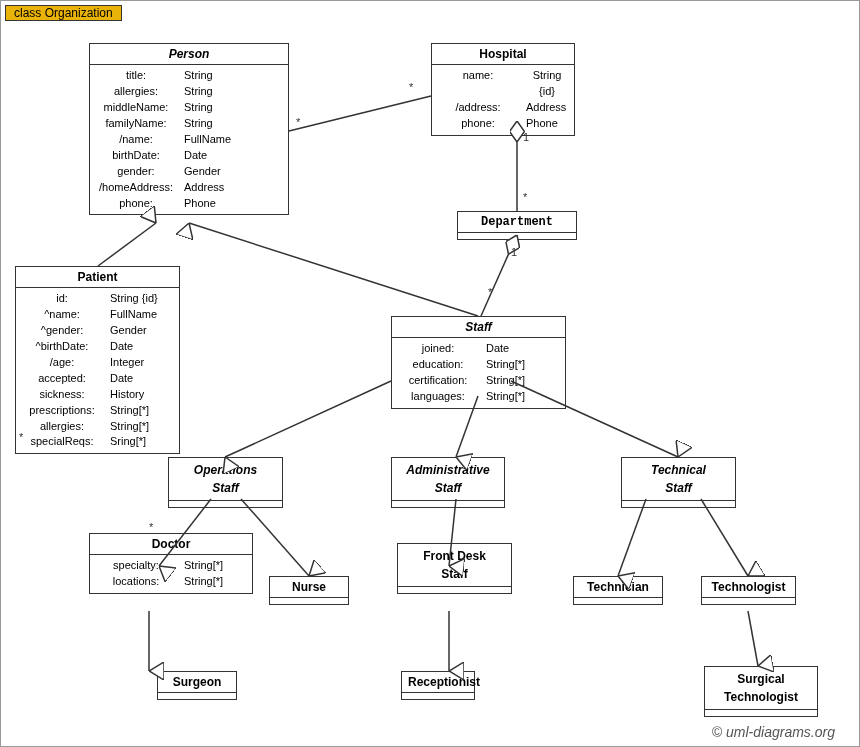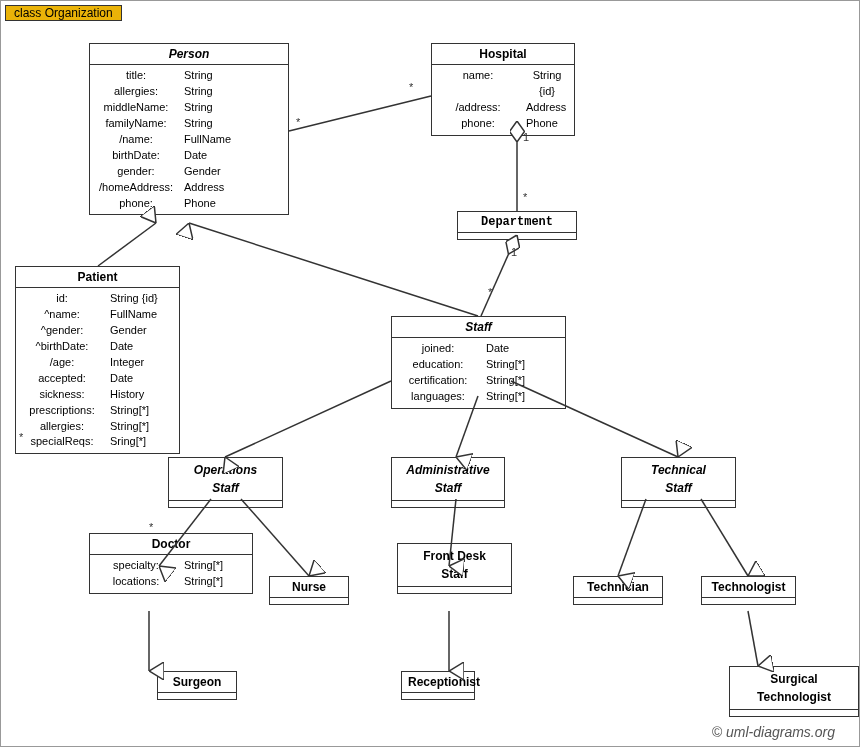--- a/index.html
+++ b/index.html
@@ -263,21 +263,21 @@
   <div class="uml-class" style="left:108px; top:670px; width:80px;margin-left:48px;">
     <div class="class-name">Surgeon</div>
     <div class="class-attrs" style="height:4px;"></div>
   </div>
 
   <div class="uml-class" style="left:400px; top:670px; width:74px;">
     <div class="class-name">Receptionist</div>
     <div class="class-attrs" style="height:4px;"></div>
   </div>
 
-  <div class="uml-class" style="left:728px; top:665px; width:130px; text-align:center;">
+  <div class="uml-class" style="left:703px; top:665px; width:114px; text-align:center;">
     <div class="class-name" style="line-height:1.5;">Surgical<br>Technologist</div>
     <div class="class-attrs" style="height:4px;"></div>
   </div>
 
   <div class="copyright">© uml-diagrams.org</div>
 
   <svg class="connections">
 
     <defs>
 

